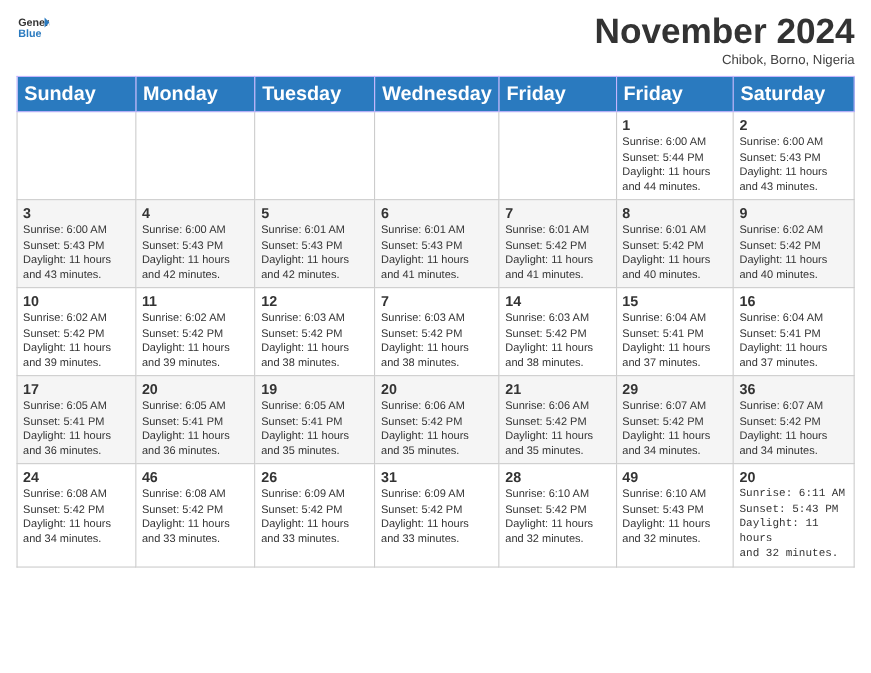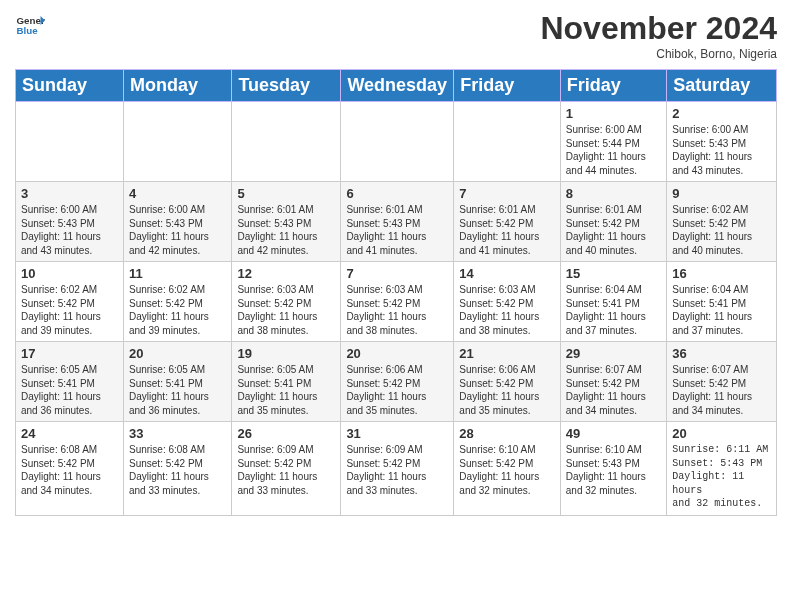--- a/index.html
+++ b/index.html
@@ -292,21 +292,21 @@
         </tr>
         <tr>
           <td>
             <div class="day-num">24</div>
             <div class="day-info" style="white-space: pre-line;">Sunrise: 6:08 AM
 Sunset: 5:42 PM
 Daylight: 11 hours
 and 34 minutes.</div>
           </td>
           <td>
-            <div class="day-num">33</div>
+            <div class="day-num">46</div>
             <div class="day-info" style="white-space: pre-line;">Sunrise: 6:08 AM
 Sunset: 5:42 PM
 Daylight: 11 hours
 and 33 minutes.</div>
           </td>
           <td>
             <div class="day-num">26</div>
             <div class="day-info" style="white-space: pre-line;">Sunrise: 6:09 AM
 Sunset: 5:42 PM
 Daylight: 11 hours

